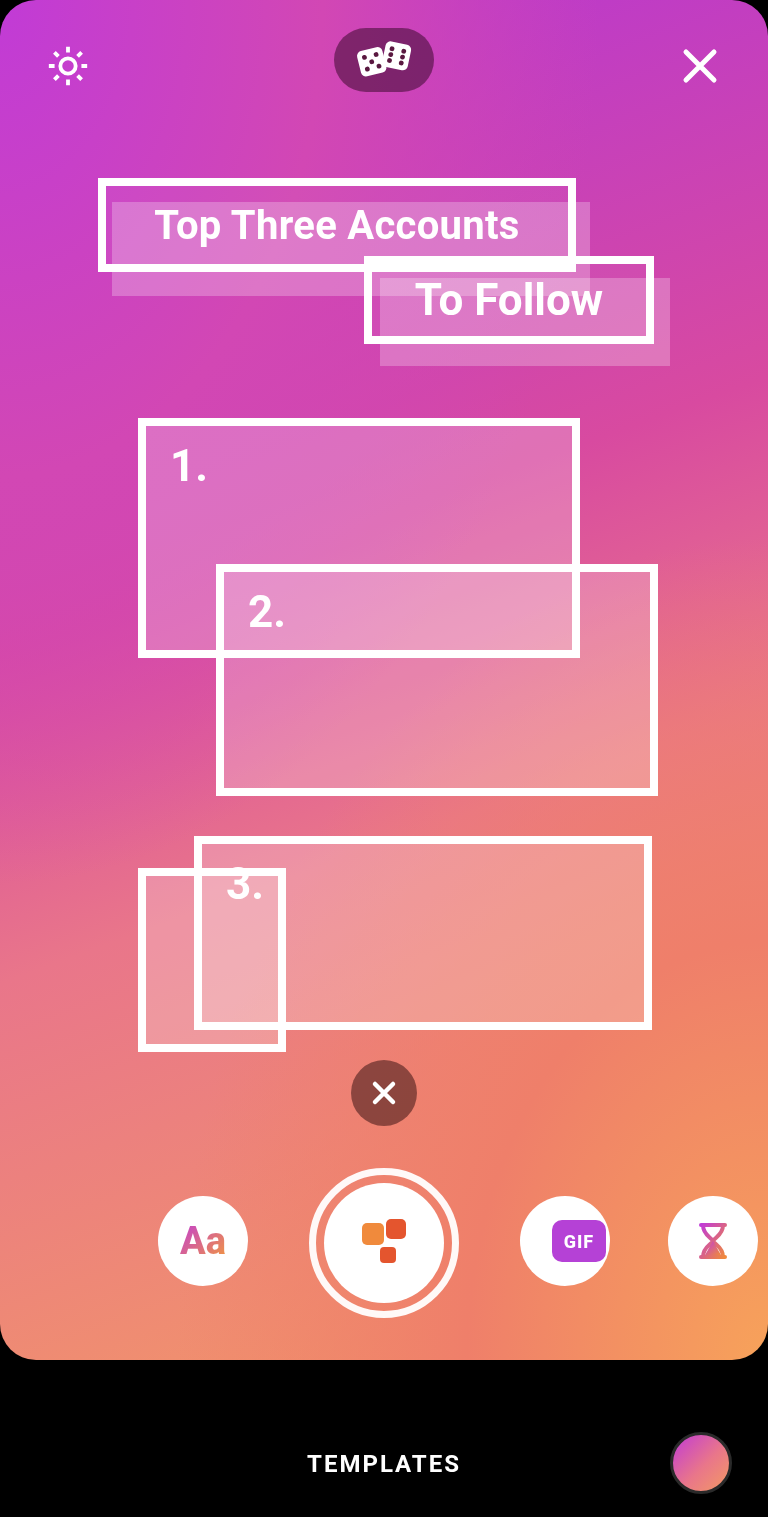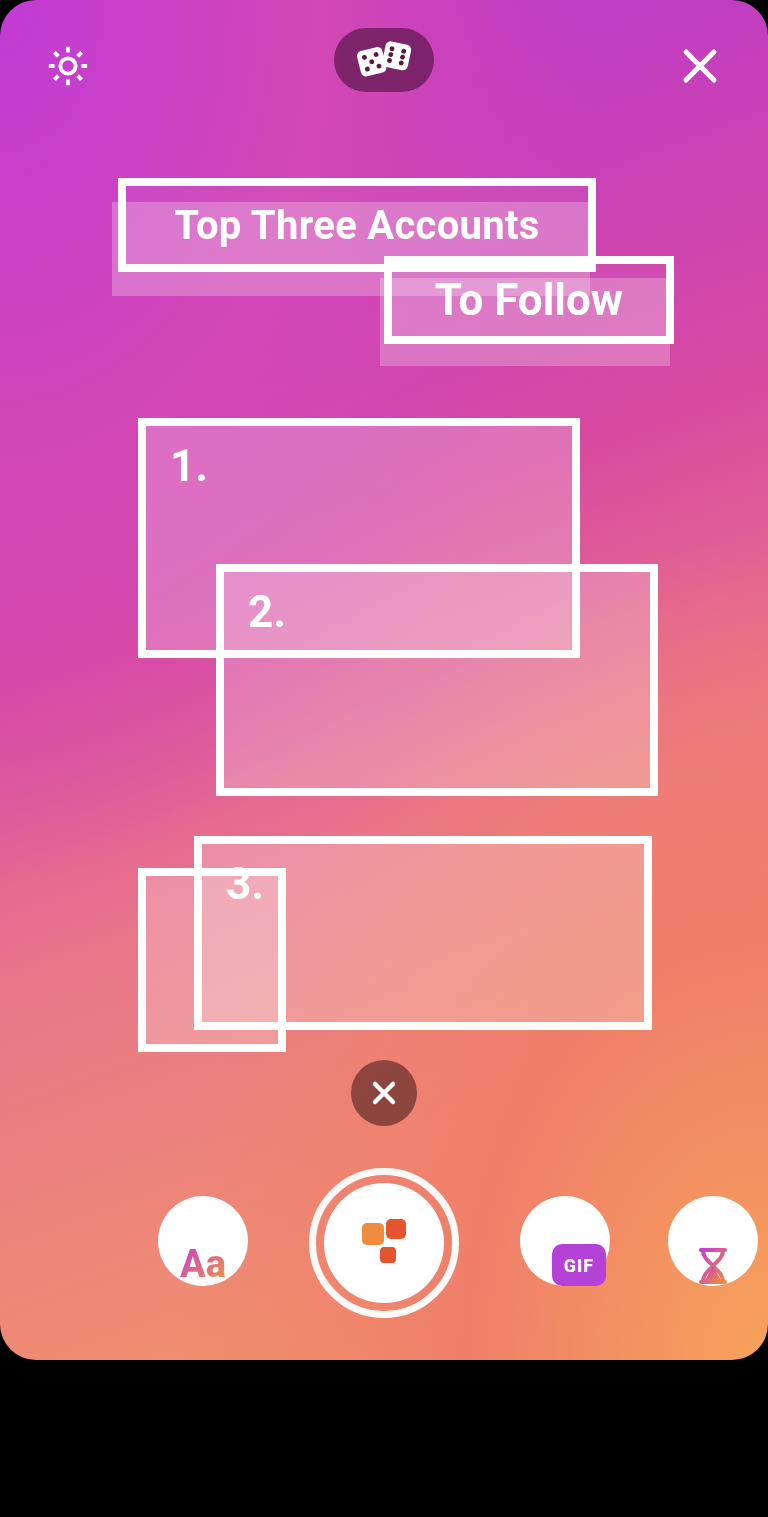--- a/index.html
+++ b/index.html
@@ -19,21 +19,21 @@
   .topbar{position:absolute;top:28px;left:0;width:100%;height:80px;}
   .gear{position:absolute;left:40px;top:10px;width:56px;height:56px;display:flex;align-items:center;justify-content:center;cursor:pointer;}
   .gear svg{width:46px;height:46px;stroke:#fff;fill:none;stroke-width:4;}
   .dice-pill{position:absolute;left:50%;top:0;transform:translateX(-50%);width:100px;height:64px;border-radius:32px;background:rgba(60,10,45,.55);display:flex;align-items:center;justify-content:center;cursor:pointer;}
   .dice-pill svg{width:62px;height:42px;}
   .close{position:absolute;right:40px;top:10px;width:56px;height:56px;display:flex;align-items:center;justify-content:center;cursor:pointer;}
   .close svg{width:40px;height:40px;stroke:#fff;stroke-width:5;stroke-linecap:round;}
 
   
   .title-wrap{position:absolute;left:0;top:178px;width:100%;}
-  .tbox{position:absolute;border:8px solid #fff;background:rgba(255,255,255,.04);margin-left:20px;}
+  .tbox{position:absolute;border:8px solid #fff;background:rgba(255,255,255,.04);}
   .tbox span{color:#fff;font-weight:700;}
   .t1shadow{position:absolute;left:112px;top:24px;width:478px;height:94px;background:rgba(255,255,255,.25);}
   .t1{left:98px;top:0;width:478px;height:94px;display:flex;align-items:center;justify-content:center;}
   .t1 span{font-size:40px;letter-spacing:.3px;}
   .t2shadow{position:absolute;left:380px;top:100px;width:290px;height:88px;background:rgba(255,255,255,.25);}
   .t2{left:364px;top:78px;width:290px;height:88px;display:flex;align-items:center;justify-content:center;}
   .t2 span{font-size:44px;}
 
   
   .cards{position:absolute;left:0;top:0;width:100%;}
@@ -43,21 +43,21 @@
   .card2{left:216px;top:564px;width:442px;height:232px;}
   .card3back{left:138px;top:868px;width:148px;height:184px;}
   .card3{left:194px;top:836px;width:458px;height:194px;}
 
   
   .clear-pill{position:absolute;left:50%;top:1060px;transform:translateX(-50%);width:66px;height:66px;border-radius:50%;background:rgba(60,20,20,.55);display:flex;align-items:center;justify-content:center;cursor:pointer;}
   .clear-pill svg{width:26px;height:26px;stroke:#fff;stroke-width:4.5;stroke-linecap:round;}
 
   
   .tools{position:absolute;left:0;top:1156px;width:100%;height:170px;}
-  .tool{position:absolute;width:90px;height:90px;border-radius:50%;background:#fff;display:flex;align-items:flex-end;justify-content:center;cursor:pointer;top:40px;}
+  .tool{position:absolute;width:90px;height:90px;border-radius:50%;background:#fff;display:flex;align-items:center;justify-content:center;cursor:pointer;top:40px;}
   .tool.aa{left:158px;}
   .tool.aa span{font-size:38px;font-weight:800;background:linear-gradient(135deg,#c13bd6,#f39a3a);-webkit-background-clip:text;background-clip:text;color:transparent;}
   .tool.gif{left:520px;}
   .tool.gif .chip{width:54px;height:42px;border-radius:10px;background:#b541d6;display:flex;align-items:center;justify-content:center;color:#fff;font-size:18px;font-weight:800;letter-spacing:1px;margin-left:28px;}
   .tool.hour{left:668px;}
   .tool.hour svg{width:40px;height:40px;}
   .shutter-ring{position:absolute;left:50%;top:12px;transform:translateX(-50%);width:150px;height:150px;border-radius:50%;border:7px solid rgba(255,255,255,.95);display:flex;align-items:center;justify-content:center;cursor:pointer;}
   .shutter-inner{width:120px;height:120px;border-radius:50%;background:#fff;display:flex;align-items:center;justify-content:center;}
   .shutter-inner svg{width:52px;height:52px;}
 
@@ -166,13 +166,17 @@
                 <stop offset="1" stop-color="#f08a3c"></stop>
           </linearGradient>
             </defs>
           <path d="M8 4h24M8 36h24M10 4c0 10 8 12 10 16-2 4-10 6-10 16M30 4c0 10-8 12-10 16 2 4 10 6 10 16" fill="none" stroke="url(#hg)" stroke-width="4" stroke-linecap="round"></path>
           <path d="M20 20 12 34h16z" fill="url(#hg)"></path>
         </svg>
       </div>
     </div>
   </div>
 
+  <div class="footer">
+    <div class="label">TEMPLATES</div>
+    <div class="mode-dot"></div>
+  </div>
 </div>
 
 </body></html>

